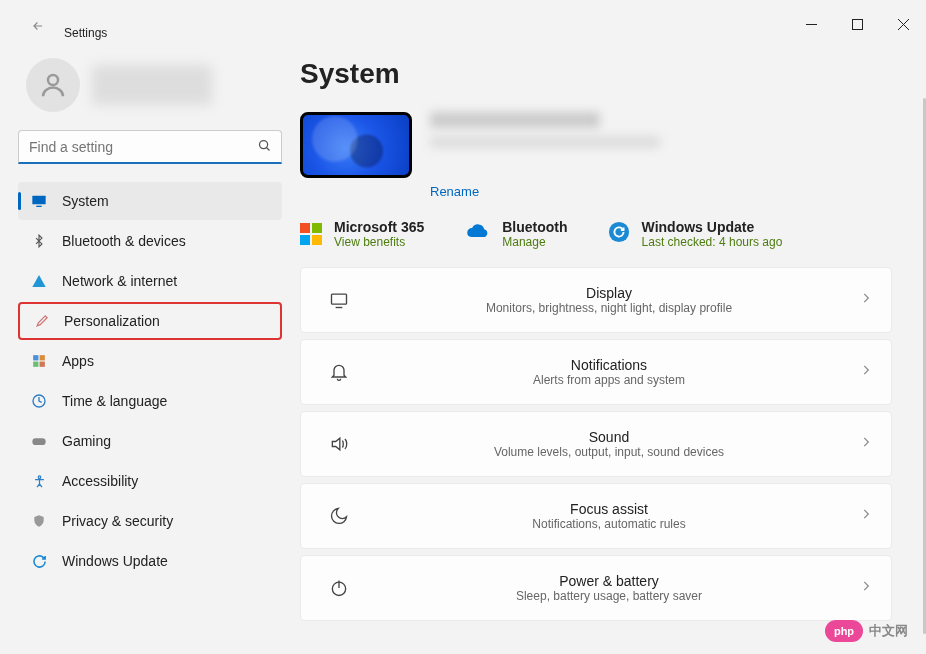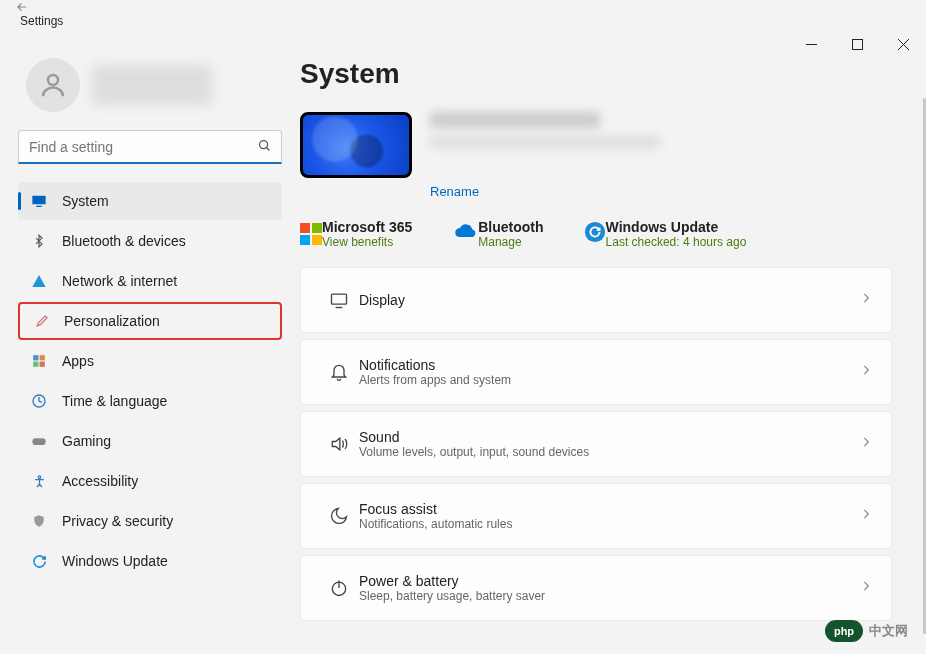--- a/index.html
+++ b/index.html
@@ -1,18 +1,18 @@
 <!DOCTYPE html>
 <html><head>
   <meta charset="utf-8">
   <style>
     * { margin: 0; padding: 0; box-sizing: border-box; font-family: "Segoe UI", sans-serif; }
     body { background: #f3f3f3; width: 926px; height: 654px; overflow: hidden; position: relative; }
     .window { width: 926px; height: 654px; background: #f3f3f3; display: flex; flex-direction: column; }
-    .titlebar { height: 40px; display: flex; align-items: flex-start; padding-left: 8px; flex-direction: column; }
+    .titlebar { height: 40px; display: flex; align-items: flex-end; padding-left: 24px; }
     .back { width: 28px; height: 28px; display:flex; align-items:center; justify-content:center; color:#8a8a8a; }
     .title { font-size: 12px; color: #222; margin-left: 12px; }
     .winctrls { margin-left: auto; display: flex; }
     .winbtn { width: 46px; height: 32px; display:flex; align-items:center; justify-content:center; color:#222; }
     .body { display: flex; flex: 1; overflow: hidden; }
     .sidebar { width: 300px; padding: 10px 18px 0 18px; display:flex; flex-direction:column; }
     .profile { display:flex; align-items:center; gap:12px; margin: 8px 0 18px 8px; }
     .avatar { width:54px; height:54px; border-radius:50%; background:#e2e2e2; display:flex; align-items:center; justify-content:center; color:#9a9a9a; }
     .blur1 { width: 120px; height: 40px; background:#ddd; filter: blur(6px); border-radius:4px; }
     .search { position: relative; margin-bottom: 18px; }
@@ -27,33 +27,33 @@
     .main { flex:1; padding: 18px 28px 0 0; overflow:hidden; position:relative; }
     .page-title { font-size:28px; font-weight:600; margin-bottom: 22px; color:#222; }
     .device-row { display:flex; align-items:flex-start; gap:18px; margin-bottom:20px; }
     .device-img { width:112px; height:66px; border:3px solid #000; border-radius:8px; background: radial-gradient(circle at 40% 55%, #3b7ef7 0%, #1b56e8 45%, #0a3fc4 100%); position:relative; overflow:hidden; }
     .device-img::after{content:"";position:absolute;inset:0;background:radial-gradient(circle at 30% 40%, rgba(255,255,255,0.15) 0 25%, transparent 30%), radial-gradient(circle at 60% 60%, rgba(0,0,30,0.3) 0 20%, transparent 25%);}
     .device-info { display:flex; flex-direction:column; gap:4px; }
     .blur2 { width:170px; height:16px; background:#ccc; filter:blur(5px); border-radius:3px; margin-bottom:4px;}
     .blur3 { width:230px; height:12px; background:#ddd; filter:blur(5px); border-radius:3px; margin-bottom:4px;}
     .rename { color:#0067c0; font-size:13px; cursor:pointer;margin-top:28px; }
     .info-cards { display:flex; gap: 40px; margin-bottom: 18px; }
-    .info-card { display:flex; align-items:center; }
+    .info-card { display:flex; align-items:center; gap:12px; }
     .info-text .t { font-size:14px; font-weight:600; color:#222; }
     .info-text .s { font-size:12px; color:#4d7c0f; }
-    .settings-list { display:flex; flex-direction:column; gap:6px; padding-right:6px; }
+    .settings-list { display:flex; flex-direction:column; gap:6px; padding-right:6px;text-align:center; }
     .setting-item { display:flex; align-items:center; background:#fdfdfd; border:1px solid #eaeaea; border-radius:4px; height:66px; padding: 0 18px; }
     .sicon-wrap { width:40px; display:flex; align-items:center; justify-content:center; color:#444; }
     .stext { flex:1; }
     .stext .t { font-size:14px; color:#222; }
     .stext .s { font-size:12px; color:#666; }
     .chev { color:#888; }
     .scroll-ind { position:absolute; right:0; top:58px; bottom:20px; width:3px; background:#c8c8c8; border-radius:2px; }
     .waterbadge { position:absolute; right:18px; bottom:12px; display:flex; align-items:center; gap:6px; font-size:13px; color:#888; font-weight:600; }
-    .php-logo { width:38px; height:22px; border-radius:11px; background:#14532d; color:#fff; font-size:11px; display:flex; align-items:center; justify-content:center; font-weight:700; }
+    .php-logo { width:38px; height:22px; border-radius:11px; background:#ec4899; color:#fff; font-size:11px; display:flex; align-items:center; justify-content:center; font-weight:700; }
     .ms365-icon { width:22px; height:22px; display:grid; grid-template:1fr 1fr/1fr 1fr; gap:2px; }
     .ms365-icon span:nth-child(1){background:#f25022;} .ms365-icon span:nth-child(2){background:#7fba00;}
     .ms365-icon span:nth-child(3){background:#00a4ef;} .ms365-icon span:nth-child(4){background:#ffb900;}
   </style>
 </head>
 <body>
 
 <div class="window">
   <div class="titlebar">
     <div class="back">
@@ -243,20 +243,21 @@
       <div class="settings-list">
         <div class="setting-item">
           <div class="sicon-wrap">
               <svg width="20" height="20" viewBox="0 0 24 24" fill="none" stroke="currentColor" stroke-width="1.6">
                 <rect x="3" y="5" width="18" height="12" rx="1"></rect>
                 <path d="M8 21h8"></path>
               </svg>
             </div>
           <div class="stext">
             <div class="t">Display</div>
+            <div class="s">Monitors, brightness, night light, display profile</div>
           </div>
           <span class="chev"><svg width="14" height="14" viewBox="0 0 24 24" fill="none" stroke="currentColor" stroke-width="2">
                 <path d="M9 5l7 7-7 7"></path>
               </svg></span>
         </div>
 
         <div class="setting-item">
           <div class="sicon-wrap">
               <svg width="20" height="20" viewBox="0 0 24 24" fill="none" stroke="currentColor" stroke-width="1.6">
                 <path d="M6 16V10a6 6 0 1112 0v6l2 2H4z"></path>

